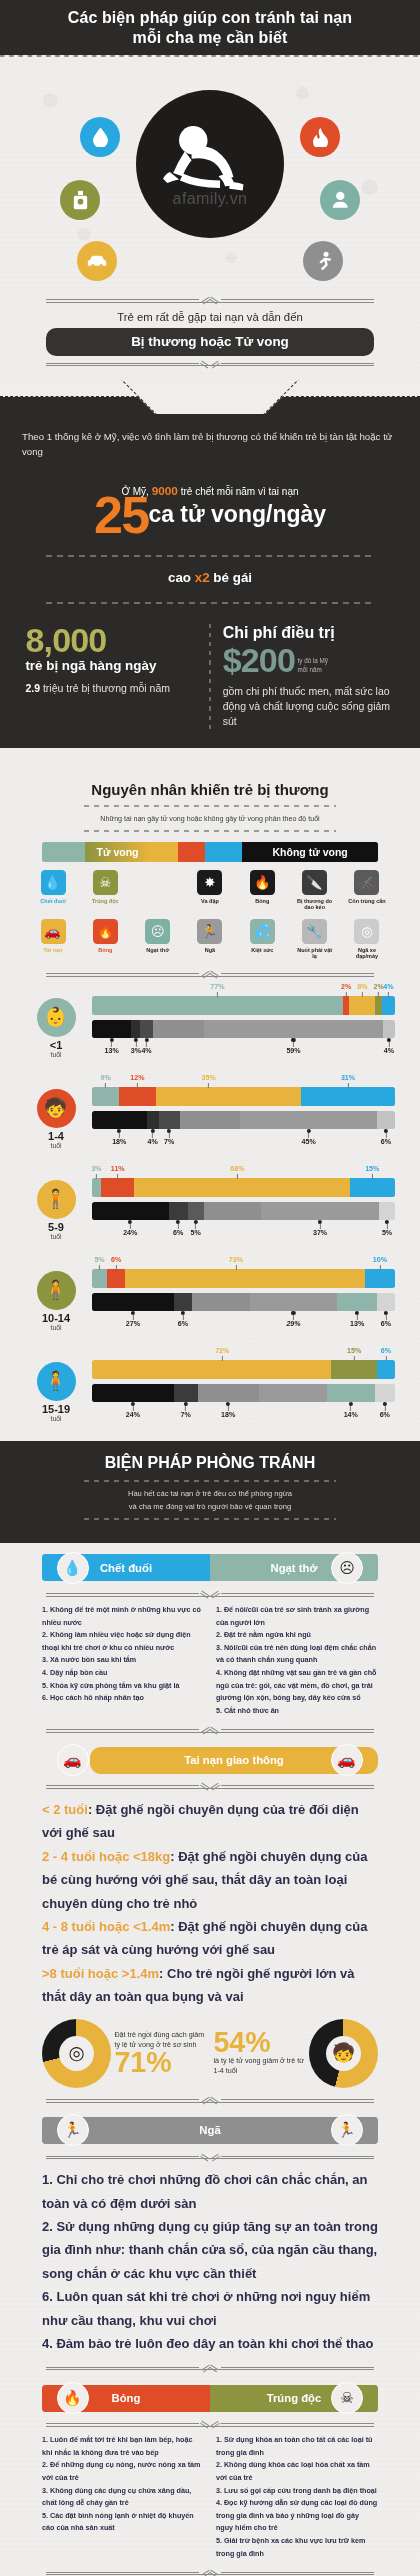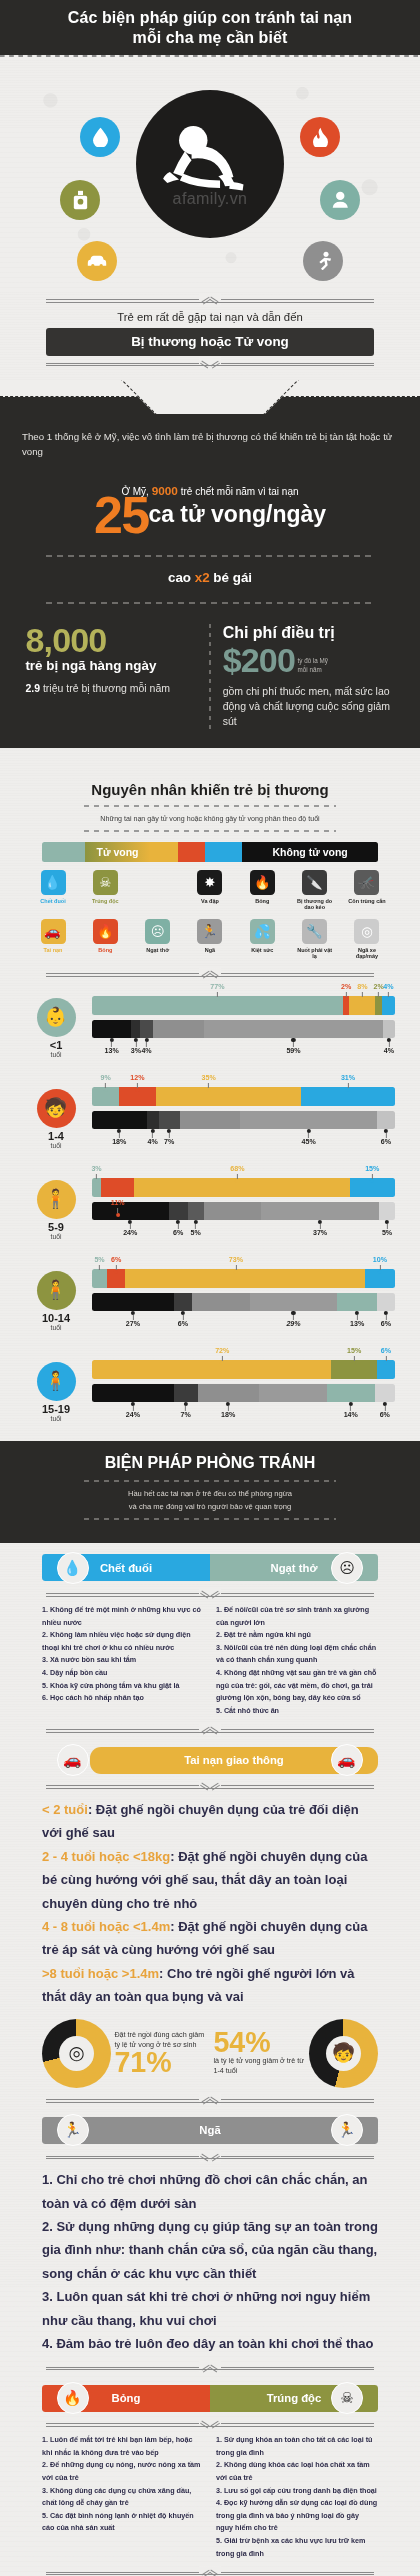--- a/index.html
+++ b/index.html
@@ -54,21 +54,21 @@
   .rule .chev { position:absolute; left:50%; transform:translateX(-50%); top:-4.2px;
       width:22px; height:11.8px; background:#efeeec; }
   .rule .chev:before { content:""; position:absolute; left:1.7px; top:5.9px; width:9.2px; height:0.8px;
       background:#8a8a8a; transform:rotate(-33deg); box-shadow:0 2.5px 0 #8a8a8a; }
   .rule .chev:after { content:""; position:absolute; right:1.7px; top:5.9px; width:9.2px; height:0.8px;
       background:#8a8a8a; transform:rotate(33deg); box-shadow:0 2.5px 0 #8a8a8a; }
   .rule.down .chev:before { transform:rotate(33deg); }
   .rule.down .chev:after { transform:rotate(-33deg); }
   #cap .sub { font-size:11.3px; margin:5.9px 0 5px; }
   #cap .bar { width:328px; height:28px; margin:0 auto 5px; background:#343331; color:#fff;
-      border-radius:3px; display:flex; align-items:center; justify-content:center;
+      border-radius:10px; display:flex; align-items:center; justify-content:center;
       font-size:13.4px; font-weight:bold; }
 
   
   .zig { height:34px; position:relative; overflow:hidden; background:#2b2a28; }
   .zig .tri { position:absolute; left:50%; top:-126px; transform:translateX(-50%) rotate(45deg);
       width:178px; height:178px; background:#efeeec;
       border-right:1.7px dashed #2b2a28; border-bottom:1.7px dashed #2b2a28; }
   .zig .lf { position:absolute; left:0; top:0; width:50%; height:17px; background:#efeeec;
       border-bottom:1.7px dashed #2b2a28; }
   .zig .rt { position:absolute; right:0; top:0; width:50%; height:17px; background:#efeeec;
@@ -541,21 +541,21 @@
             <div class="agelabel">5-9</div>
             <div class="agesub">tuổi</div>
           </div>
           <div class="bars">
             <div class="ticks above">
               <div class="t" style="left: 1.5%;">
                 <div class="v" style="color: rgb(143, 181, 170);">3%</div>
                 <div class="stem"></div>
                 <div class="dot" style="background: rgb(143, 181, 170);"></div>
               </div>
-              <div class="t" style="left: 8.5%; margin-top: 34px;">
+              <div class="t" style="left: 8.5%;">
                 <div class="v" style="color: rgb(222, 76, 40);">11%</div>
                 <div class="stem"></div>
                 <div class="dot" style="background: rgb(222, 76, 40);"></div>
               </div>
               <div class="t" style="left: 48%;">
                 <div class="v" style="color: rgb(232, 179, 60);">68%</div>
                 <div class="stem"></div>
                 <div class="dot" style="background: rgb(232, 179, 60);"></div>
               </div>
               <div class="t" style="left: 92.5%;">
@@ -844,21 +844,21 @@
           <div class="knob r">🏃</div>
         </div>
         <div class="rule400">
           <div class="rule down">
             <div class="chev"></div>
           </div>
         </div>
         <ul class="onelist">
           <li>1. Chỉ cho trẻ chơi những đồ chơi cân chắc chắn, an toàn và có đệm dưới sàn</li>
           <li>2. Sử dụng những dụng cụ giúp tăng sự an toàn trong gia đình như: thanh chắn cửa sổ, của ngăn cầu thang, song chắn ở các khu vực cần thiết</li>
-          <li>3. Luôn quan sát khi trẻ chơi ở những nơi nguy hiểm như cầu thang, khu vui chơi</li>
+          <li>6. Luôn quan sát khi trẻ chơi ở những nơi nguy hiểm như cầu thang, khu vui chơi</li>
           <li>4. Đảm bảo trẻ luôn đeo dây an toàn khi chơi thể thao</li>
         </ul>
         <div class="rule400">
           <div class="rule">
             <div class="chev"></div>
           </div>
         </div>
       </div>
       <div style="margin-bottom: 11.8px;">
         <div class="pillbar">

